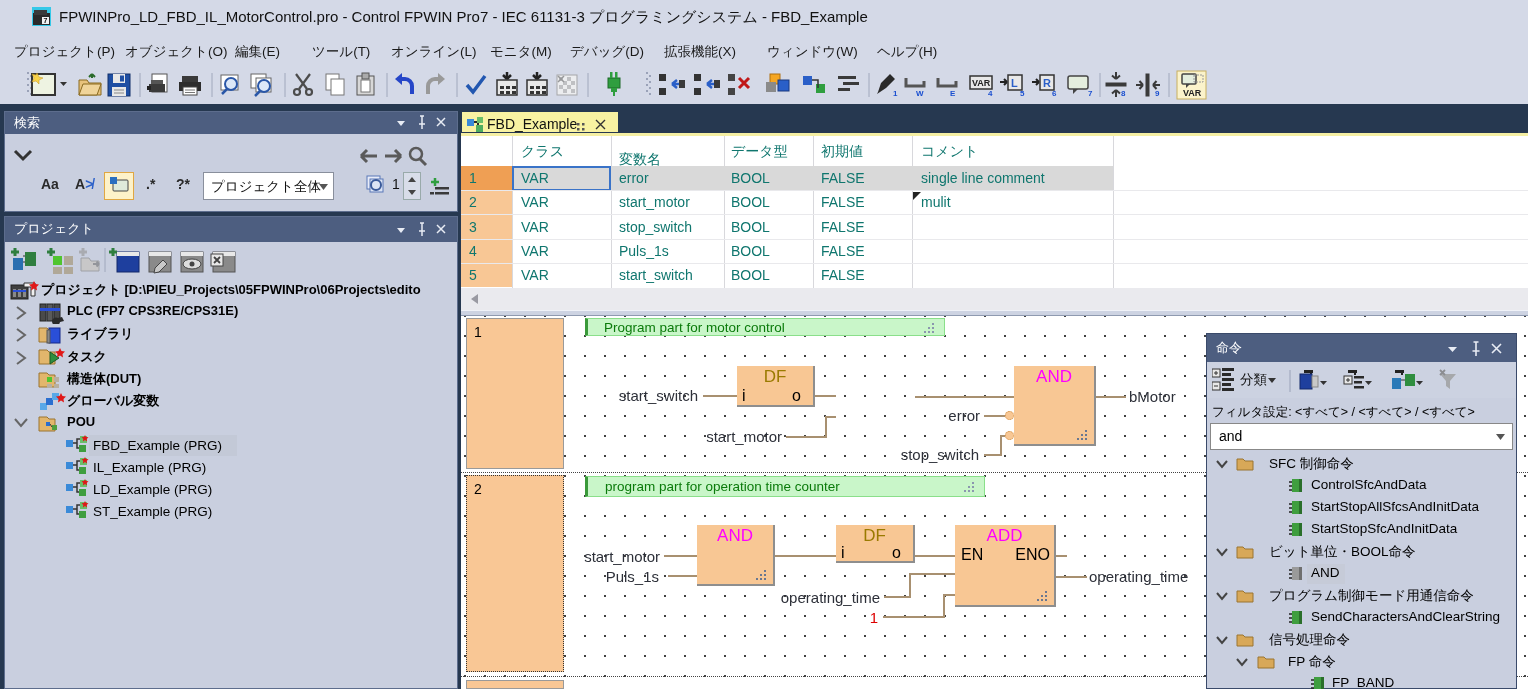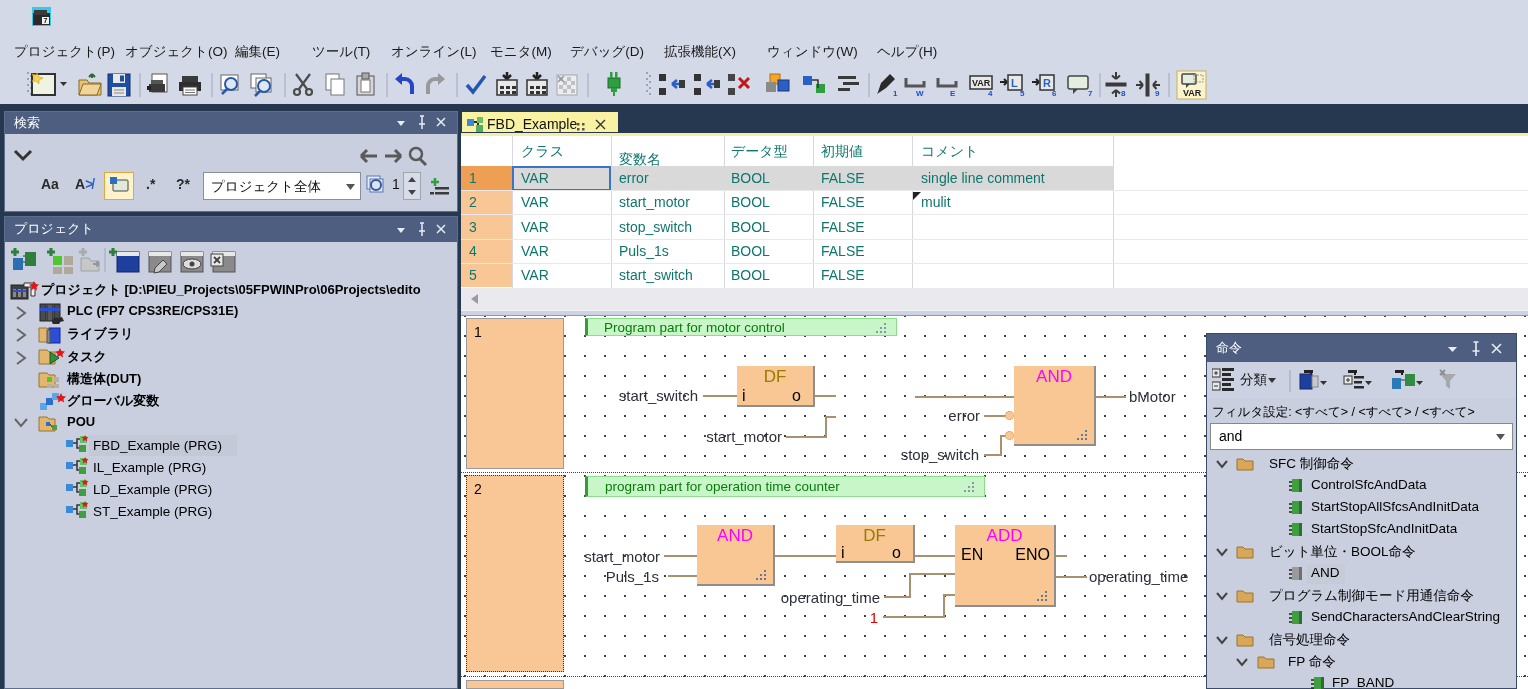--- a/index.html
+++ b/index.html
@@ -25,20 +25,21 @@
 </style></head>
 <body>
 <div id="titlebar">
  <svg class="ab" style="left:32px;top:7px" width="19" height="19">
   <rect x="0" y="0" width="19" height="19" fill="#35c8e8"></rect>
   <rect x="1" y="6" width="17" height="12" fill="#2a2a2a"></rect>
   <rect x="2" y="3" width="13" height="5" fill="#3a3a3a"></rect>
   <rect x="10" y="10" width="7" height="7" fill="#f2f2f2"></rect>
   <text x="13.5" y="16" font-size="7" font-weight="bold" fill="#111" text-anchor="middle">7</text>
  </svg>
+ <div class="tx" style="left:59px;top:8px;font-size:15px;color:#111">FPWINPro_LD_FBD_IL_MotorControl.pro - Control FPWIN Pro7 - IEC 61131-3 プログラミングシステム - FBD_Example</div>
 </div>
 <div id="menubar">
  <div class="menuitem" style="left:14px">プロジェクト(P)</div>
  <div class="menuitem" style="left:125px">オブジェクト(O)</div>
  <div class="menuitem" style="left:235px">編集(E)</div>
  <div class="menuitem" style="left:312px">ツール(T)</div>
  <div class="menuitem" style="left:391px">オンライン(L)</div>
  <div class="menuitem" style="left:490px">モニタ(M)</div>
  <div class="menuitem" style="left:570px">デバッグ(D)</div>
  <div class="menuitem" style="left:664px">拡張機能(X)</div>
@@ -302,21 +303,21 @@
  <div class="tx" style="left:70px;top:64px;font-size:14px;font-weight:bold;color:#2a2a2a">A<span style="color:#2a5fc8">≯</span></div>
  <div class="ab" style="left:99px;top:60px;width:30px;height:28px;background:#fdf2c9;border:1px solid #e0a742">
   <svg width="28" height="26">
         <rect x="8" y="7" width="15" height="11" rx="1" fill="#dfeada" stroke="#444"></rect>
         <path d="M12 18 v4 4 -4z" fill="#444"></path>
         <rect x="5" y="4" width="7" height="7" fill="#2a6fc0"></rect>
       </svg>
  </div>
  <div class="tx" style="left:141px;top:64px;font-size:14px;font-weight:bold;color:#2a2a2a">.*</div>
  <div class="tx" style="left:171px;top:64px;font-size:14px;font-weight:bold;color:#2a2a2a">?*</div>
- <div class="ab" style="left:198px;top:60px;width:158px;height:28px;background:#fff;border:1px solid #898f9c">
+ <div class="ab" style="left:198px;top:60px;width:131px;height:28px;background:#fff;border:1px solid #898f9c">
    <div class="tx" style="left:7px;top:5px;font-size:13.5px;color:#111">プロジェクト全体</div>
    <svg class="ab" style="right:4px;top:11px" width="10" height="7">
         <path d="M0 0 l9 0 -4.5 6z" fill="#555"></path>
       </svg>
  </div>
  <svg class="ab" style="left:360px;top:62px" width="24" height="24">
   <rect x="2" y="2" width="13" height="13" fill="#e8ecf8" stroke="#5a78b8"></rect>
       <rect x="5" y="5" width="13" height="13" fill="#dce4f4" stroke="#5a78b8"></rect>
       <circle cx="11" cy="11" r="5" stroke="#3a5a9a" stroke-width="2" fill="none"></circle>
  </svg>
@@ -587,21 +588,21 @@
 <div class="ab" style="left:461px;top:316px;width:1067px;height:373px;background:#fff;background-image:radial-gradient(circle,#424242 0.95px,rgba(0,0,0,0) 1.2px);background-size:20px 20px;background-position:-6px -10px">
  <div class="ab" style="left:0;top:156px;width:1067px;border-top:1px dotted #444"></div>
  <div class="ab" style="left:0;top:360px;width:1067px;border-top:1px dotted #444"></div>
 
  <div class="ab" style="left:5px;top:2px;width:98px;height:151px;background:#f9c795;border:1px solid #9a9a9a"></div>
  <div class="ab" style="left:5px;top:159px;width:98px;height:197px;background:#f9c795;border:1px dotted #333"></div>
  <div class="ab" style="left:5px;top:364px;width:98px;height:9px;background:#f9c795;border:1px solid #9a9a9a"></div>
  <div class="tx" style="left:13px;top:8px;font-size:14px">1</div>
  <div class="tx" style="left:13px;top:165px;font-size:14px">2</div>
 
- <div class="ab" style="left:124px;top:2px;width:312px;height:18px;background:#c9f6c9;border:1px solid #8adf8a;border-left:3px solid #3a9a3a">
+ <div class="ab" style="left:124px;top:2px;width:360px;height:18px;background:#c9f6c9;border:1px solid #8adf8a;border-left:3px solid #3a9a3a">
   <div class="tx" style="left:16px;top:1px;font-size:13.5px;color:#0a7a0a">Program part for motor control</div>
   <svg class="ab" style="right:8px;top:4px" width="12" height="11">
         <g fill="#8a97ae">
           <rect x="8" y="0" width="2" height="2"></rect>
           <rect x="4" y="4" width="2" height="2"></rect>
           <rect x="8" y="4" width="2" height="2"></rect>
           <rect x="0" y="8" width="2" height="2"></rect>
           <rect x="4" y="8" width="2" height="2"></rect>
           <rect x="8" y="8" width="2" height="2"></rect>
         </g>

